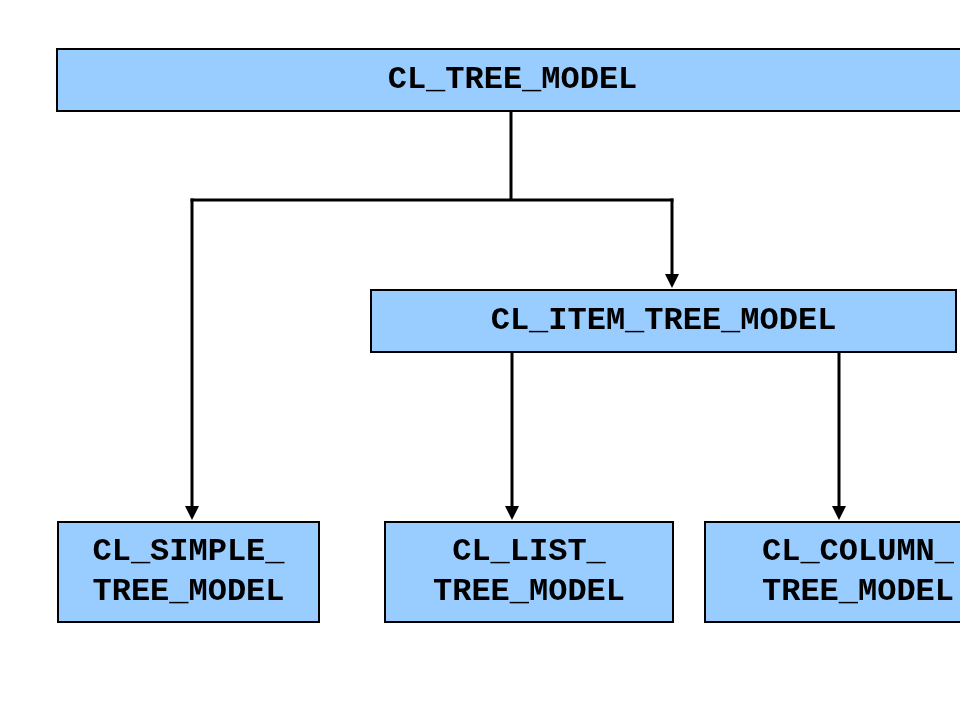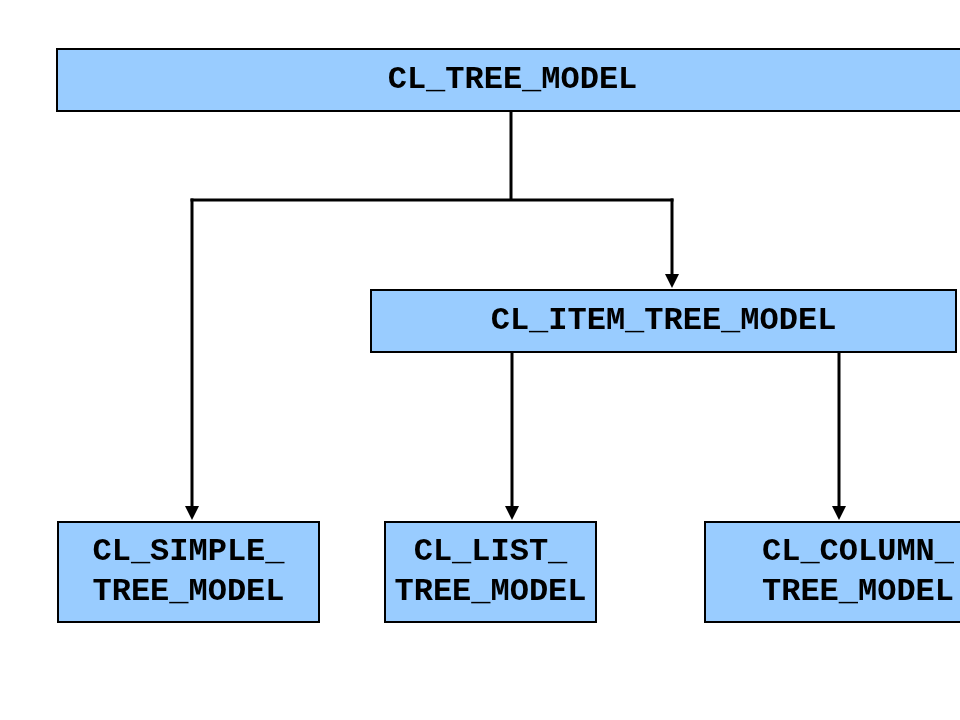--- a/index.html
+++ b/index.html
@@ -35,21 +35,21 @@
     display: flex;
     flex-direction: column;
     align-items: center;
     justify-content: center;
     text-align: center;
     white-space: pre;
   }
   .node-root   { left: 24px;  top: 48px;  width: 913px; height: 64px; }
   .node-item   { left: 338px; top: 289px; width: 587px; height: 64px; text-align: right; }
   .node-simple { left: 25px;  top: 521px; width: 263px; height: 102px; }
-  .node-list   { left: 352px; top: 521px; width: 213px; height: 102px; }
+  .node-list   { left: 352px; top: 521px; width: 290px; height: 102px; }
   .node-column { left: 672px; top: 521px; width: 308px; height: 102px; }
 </style>
 </head>
 <body>
 
 <div class="stage">
 
   <svg class="connectors" viewBox="0 0 960 720" xmlns="http://www.w3.org/2000/svg">
 
     <line x1="479" y1="112" x2="479" y2="200" stroke="#000000" stroke-width="3"></line>

